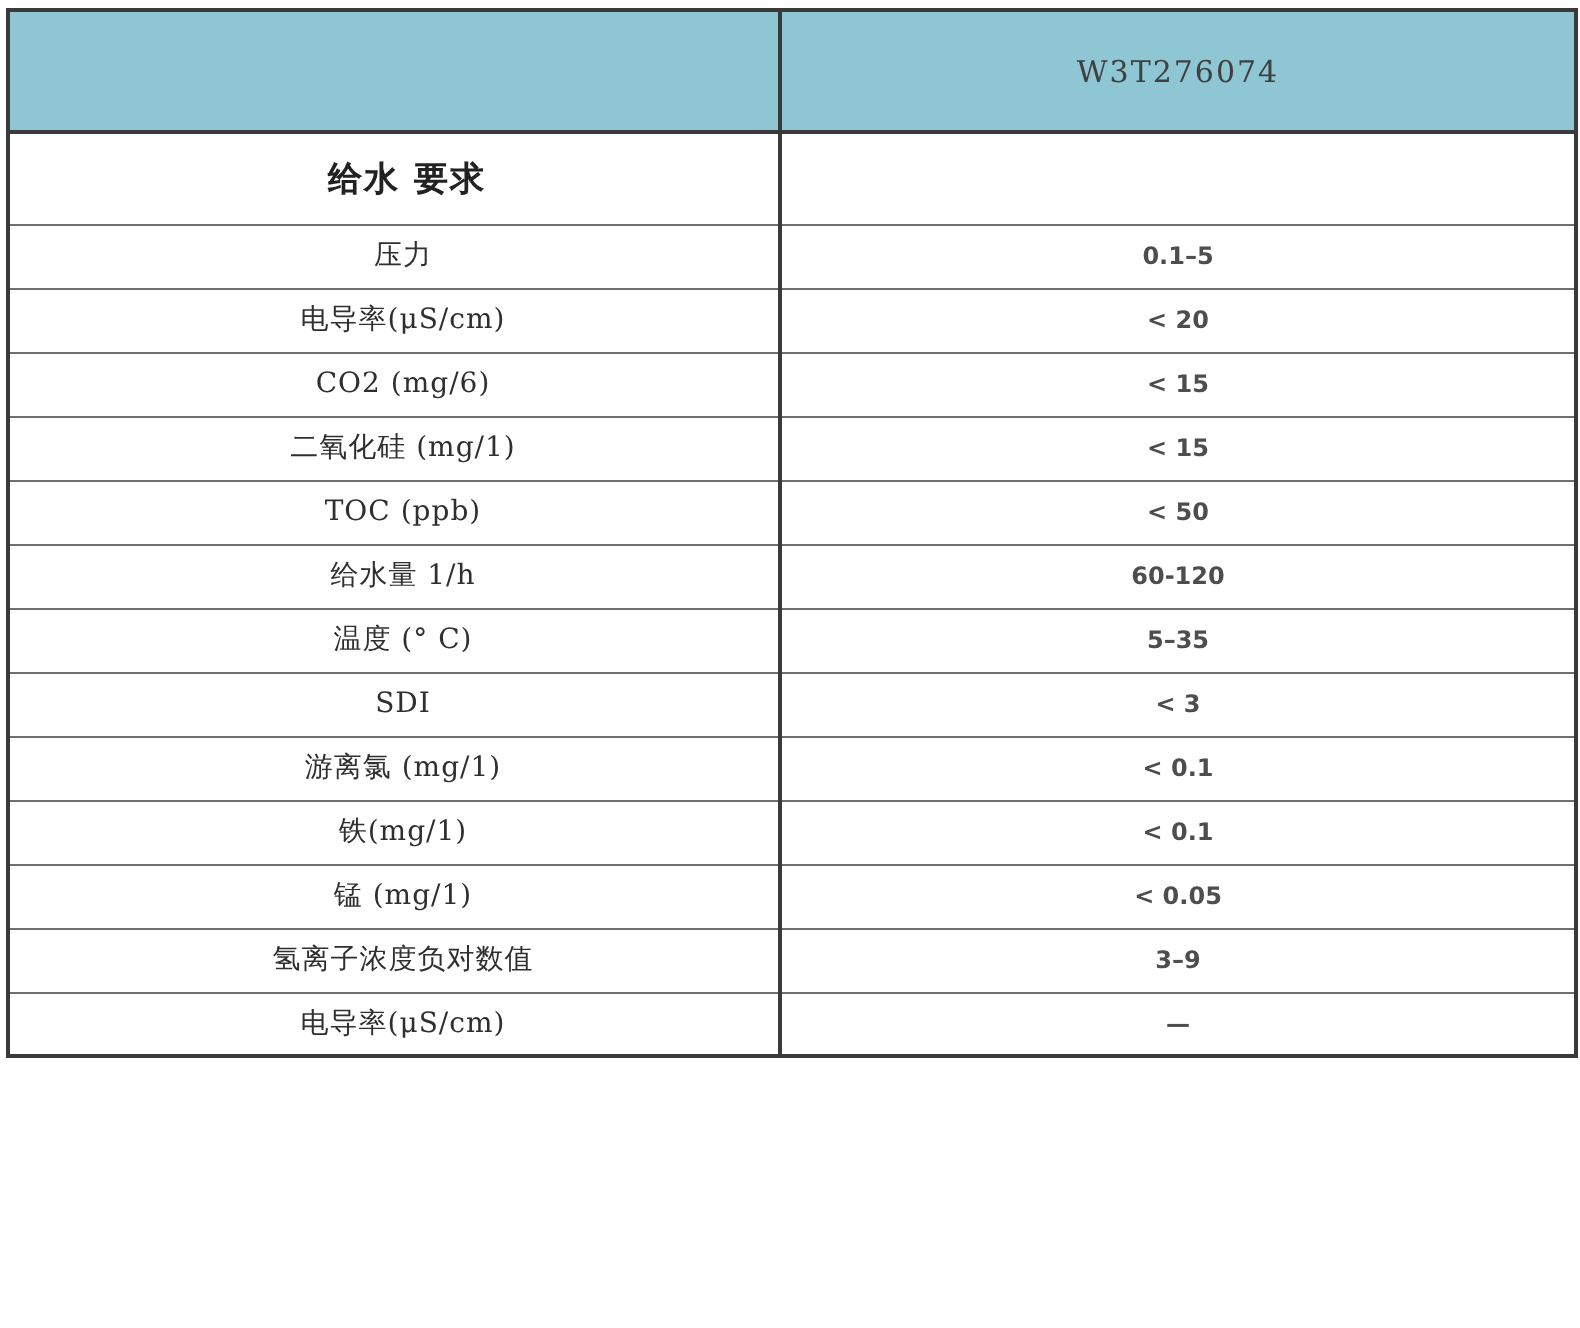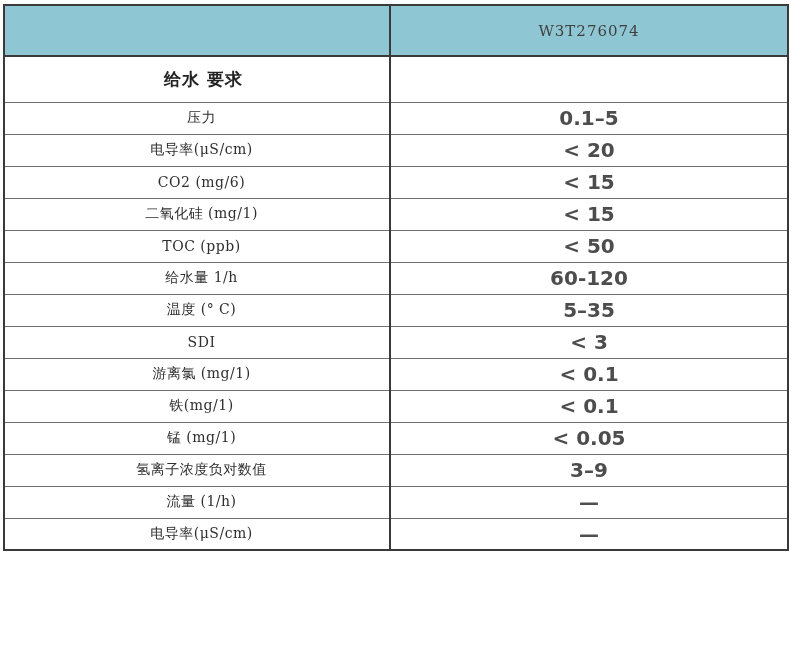--- a/index.html
+++ b/index.html
@@ -27,41 +27,41 @@
     box-sizing:border-box;
     border-top:1px solid var(--border-light);
     border-bottom:1px solid var(--border-light);
     overflow:hidden;
     white-space:nowrap;
   }
   td:first-child,th:first-child{border-right:2px solid var(--border-dark);}
   
   tr.head-row th{
     background:var(--header-bg);
-    height:51px;
+    height:61px;
     font-weight:normal;
     font-size:15px;
     color:#3f3f3f;
     text-align:center;
     letter-spacing:1px;
     border-bottom:2px solid var(--border-dark);
   }
   
   tr.data td{height:32px;margin-left:41px;}
   td.cell-label{
     padding-left:10px;
     font-size:14px;
     color:var(--label-text);
     letter-spacing:0.5px;
     text-align:center;
   }
   td.cell-value{
     text-align:center;
     font-family:"DejaVu Sans","Liberation Sans",sans-serif;
-    font-size:20px;
+    font-size:12px;
     font-weight:600;
     color:var(--value-text);
   }
   
   tr.section-md td,tr.section-tall td,tr.section-short td{
     border-top:2px solid var(--border-dark);
   }
   tr.section-md td{height:46px;}
   tr.section-tall td{height:64px;}
   tr.section-short td{height:33px;}
@@ -135,22 +135,18 @@
         </tr>
         <tr class="data">
           <td class="cell-label">锰 (mg/1)</td>
           <td class="cell-value">&lt; 0.05</td>
         </tr>
         <tr class="data">
           <td class="cell-label">氢离子浓度负对数值</td>
           <td class="cell-value">3–9</td>
         </tr>
         <tr class="data">
-          <td class="cell-label">流量 (1/h)</td>
-          <td class="cell-value">—</td>
-        </tr>
-        <tr class="data">
           <td class="cell-label">电导率(μS/cm)</td>
           <td class="cell-value">—</td>
         </tr>
       </tbody>
   </table>
 </div>
 
 </body></html>

